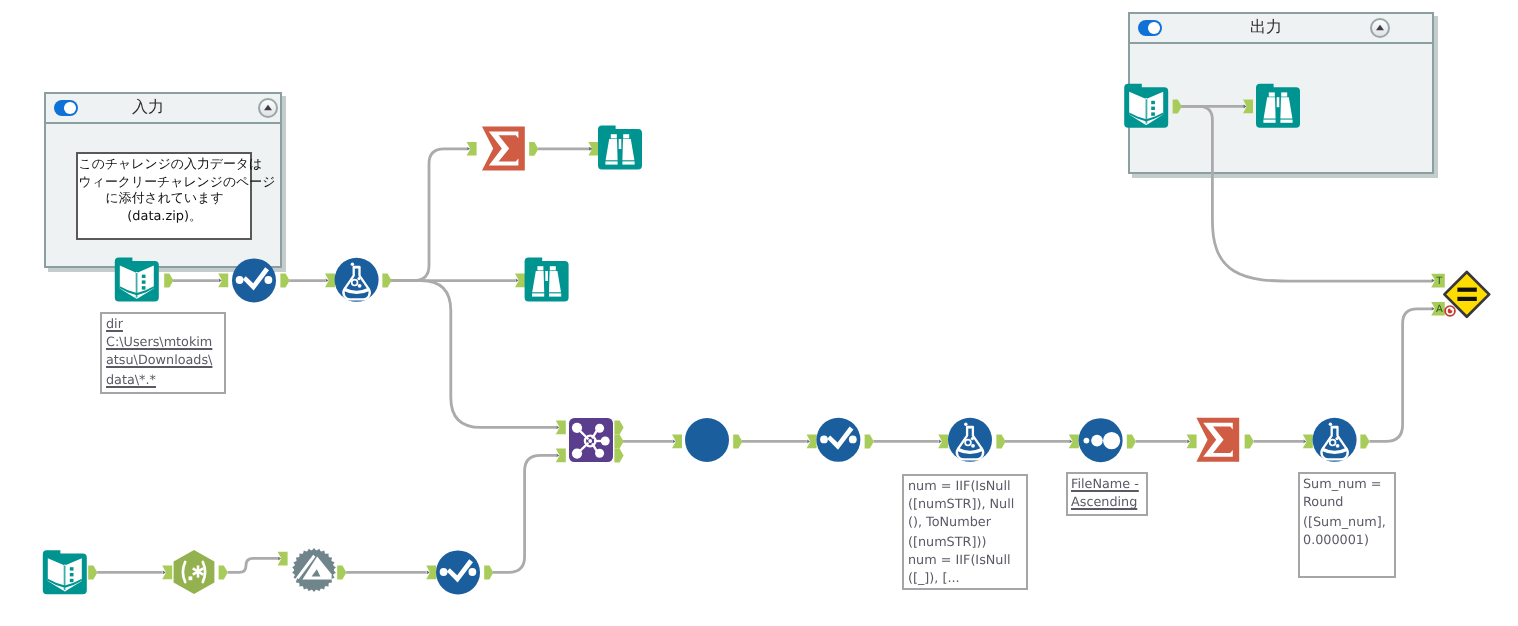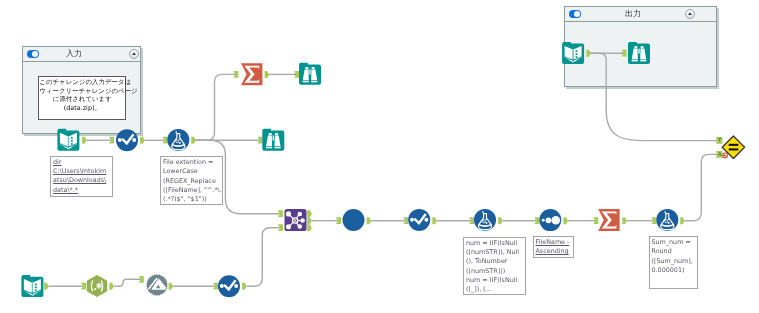--- a/index.html
+++ b/index.html
@@ -428,26 +428,21 @@
    <circle cx="18.2" cy="10.8" r="1.95" fill="#fff"></circle>
    <path d="M6.9 8.9 L10.6 12.4 L16.6 4.4 L18.5 5.9 L10.8 16.0 L5.4 10.5 Z" fill="#fff"></path>
         </g>
       </g>
     </svg>
 
   <div class="tbox" style="left:50px;top:155.5px;width:63px;height:41px;text-decoration:underline;">dir
 C:\Users\mtokim
 atsu\Downloads\
 data\*.*</div>
-  <div class="tbox" style="left:160px;top:156px;width:62.5px;height:48.5px;">File extention =
-LowerCase
-(REGEX_Replace
-([FileName], "^.*\.
-(.*?)$", "$1"))</div>
-  <div class="tbox" style="left:463px;top:236.5px;width:62.5px;height:58.5px;">num = IIF(IsNull
+  <div class="tbox" style="left:451px;top:236.5px;width:62.5px;height:58.5px;">num = IIF(IsNull
 ([numSTR]), Null
 (), ToNumber
 ([numSTR]))
 num = IIF(IsNull
 ([_]), [...</div>
   <div class="tbox" style="left:532.5px;top:235.7px;width:41px;height:22px;text-decoration:underline;">FileName -
 Ascending</div>
   <div class="tbox" style="left:648.5px;top:236px;width:49.5px;height:53px;">Sum_num =
 Round
 ([Sum_num],

